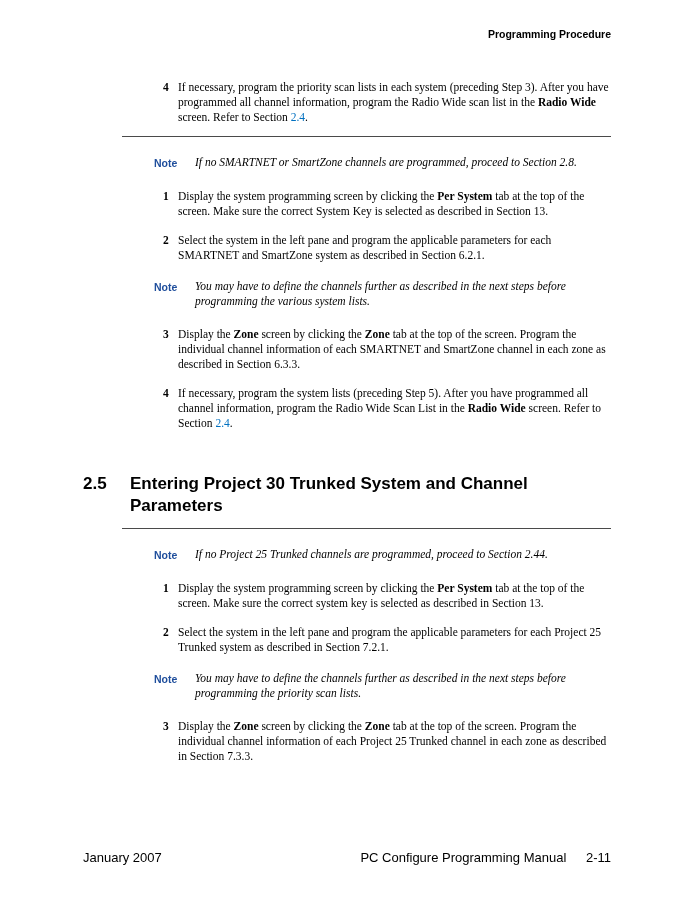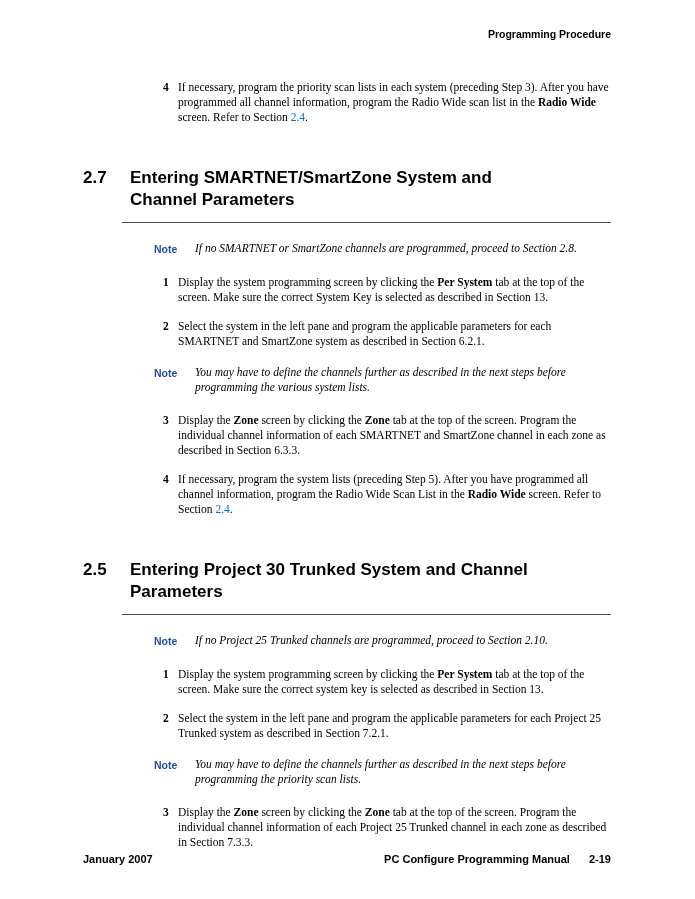--- a/index.html
+++ b/index.html
@@ -79,47 +79,42 @@
   .i { font-style: italic; }
   .link { color: var(--link-color, #0070c0); cursor: pointer; }
   .footer {
     position: absolute;
     left: 83px;
     right: 84px;
     bottom: 34px;
     display: flex;
     justify-content: space-between;
     font-family: "Liberation Sans", sans-serif;
-    font-weight: bold;
-    font-size: 11px;
+    font-weight: normal;
+    font-size: 13px;
   }
   .pgnum { margin-left: 16px; }
 </style>
 </head>
 <body>
 
 <div class="page">
   <div class="header">
     <span>Programming Procedure</span>
   </div>
 
   <div class="content">
     <div id="lead-step">
         <div class="step">
           <span class="step-num">4</span>
           <div class="step-text"><span>If necessary, program the priority scan lists in each system (preceding Step 3). After you have programmed all channel information, program the Radio Wide scan list in the </span><span class="b">Radio Wide</span><span> screen. Refer to Section </span><span class="link">2.4</span><span>.</span></div>
         </div>
       </div>
     <div id="sections">
         <section>
-          <div class="sec-heading">
-            <span class="sec-num">2.7</span>
-            <span class="sec-title">Entering SMARTNET/SmartZone System and
-Channel Parameters</span>
-          </div>
           <div class="rule"></div>
           <div class="note">
             <span class="note-label">Note</span>
             <div class="note-text"><span class="i">If no SMARTNET or SmartZone channels are programmed, proceed to Section 2.8.</span></div>
           </div>
           <div class="step">
             <span class="step-num">1</span>
             <div class="step-text"><span>Display the system programming screen by clicking the </span><span class="b">Per System</span><span> tab at the top of the screen. Make sure the correct System Key is selected as described in Section 13.</span></div>
           </div>
           <div class="step">
@@ -141,21 +136,21 @@
         </section>
         <section>
           <div class="sec-heading">
             <span class="sec-num">2.5</span>
             <span class="sec-title">Entering Project 30 Trunked System and Channel
 Parameters</span>
           </div>
           <div class="rule"></div>
           <div class="note">
             <span class="note-label">Note</span>
-            <div class="note-text"><span class="i">If no Project 25 Trunked channels are programmed, proceed to Section 2.10.</span></div>
+            <div class="note-text"><span class="i">If no Project 25 Trunked channels are programmed, proceed to Section 2.44.</span></div>
           </div>
           <div class="step">
             <span class="step-num">1</span>
             <div class="step-text"><span>Display the system programming screen by clicking the </span><span class="b">Per System</span><span> tab at the top of the screen. Make sure the correct system key is selected as described in Section 13.</span></div>
           </div>
           <div class="step">
             <span class="step-num">2</span>
             <div class="step-text"><span>Select the system in the left pane and program the applicable parameters for each Project 25 Trunked system as described in Section 7.2.1.</span></div>
           </div>
           <div class="note">
@@ -167,16 +162,16 @@
             <div class="step-text"><span>Display the </span><span class="b">Zone</span><span> screen by clicking the </span><span class="b">Zone</span><span> tab at the top of the screen. Program the individual channel information of each Project 25 Trunked channel in each zone as described in Section 7.3.3.</span></div>
           </div>
         </section>
       </div>
   </div>
 
   <div class="footer">
     <span>January 2007</span>
     <span>
       <span>PC Configure Programming Manual</span>
-      <span class="pgnum">2-19</span>
+      <span class="pgnum">2-11</span>
     </span>
   </div>
 </div>
 
 </body></html>

